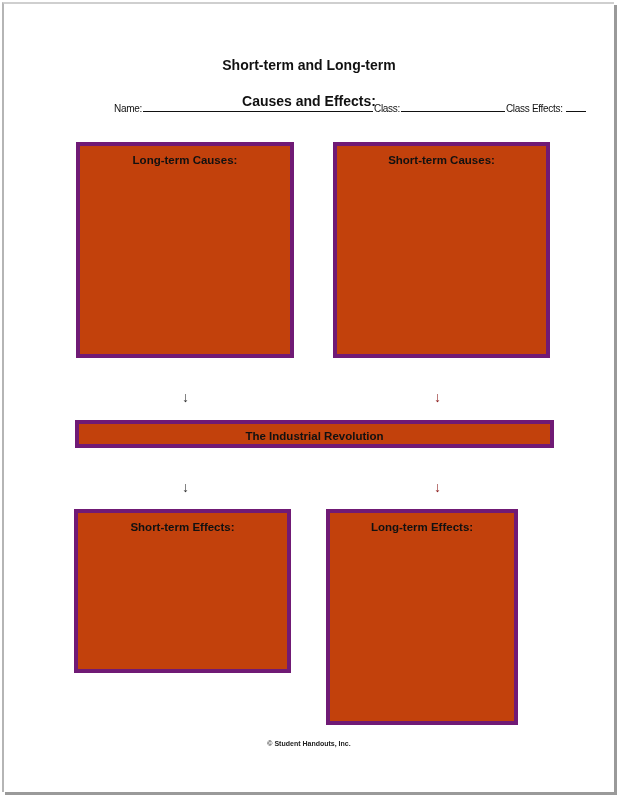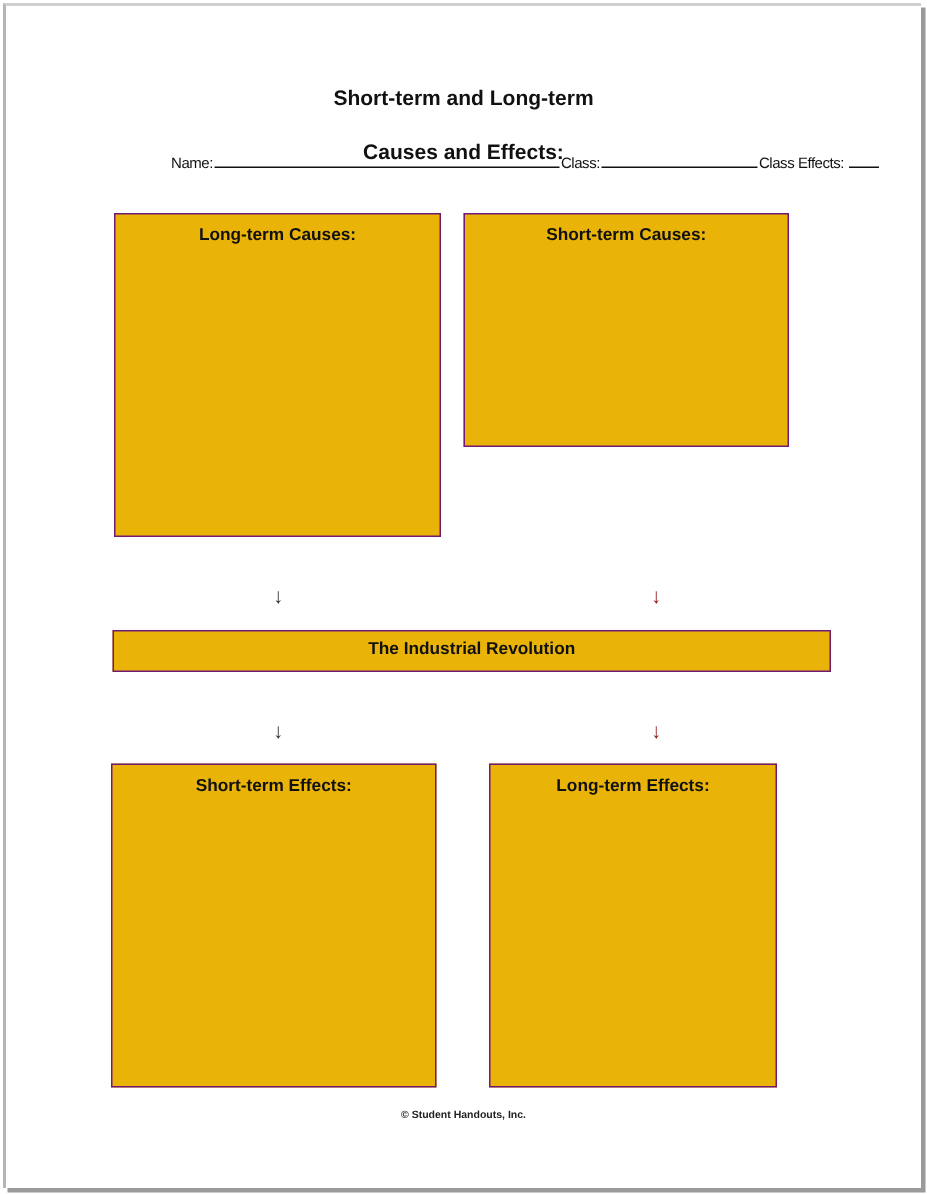--- a/index.html
+++ b/index.html
@@ -18,21 +18,21 @@
     font-weight: bold; font-size: 14px; line-height: 18px; color: #111;
   }
   .t1 { top: 52px; margin-top: 40px; }
   .t2 { top: 56px; }
   .infoline {
     position: absolute; top: 102px; left: 74px; font-size: 10px; color: #111;
     display: flex; align-items: baseline; letter-spacing: -0.3px; padding-left: 40px;
   }
   .blank { display: inline-block; border-bottom: 1px solid #111; height: 9px; margin: 0 1px; }
   .box {
-    position: absolute; border: 1px solid #701a75; box-sizing: border-box; background: #eab308;
+    position: absolute; border: 4px solid #701a75; box-sizing: border-box; background: #c2410c;
   }
   .box .label {
     display: block; text-align: center; font-weight: bold; font-size: 11.5px; color: #111;
     margin-top: 8px;
   }
   .arrow {
     position: absolute; font-size: 14px; line-height: 14px; color: #333;
   }
   .arrow.red { color: #8b1a1a; }
   .center-box .label { margin-top: 6px; }
@@ -55,35 +55,35 @@
   <span class="blank" style="width:230px"></span>
   <span>Class:</span>
   <span class="blank" style="width:104px"></span>
   <span>Class Effects:</span>
   <span class="blank" style="width:20px; margin-left:3px"></span>
 </div>
 
 <div class="box" style="left:76px; top:142px; width:218px; height:216px;">
   <span class="label">Long-term Causes:</span>
 </div>
-<div class="box" style="left:309px; top:142px; width:217px; height:156px;">
+<div class="box" style="left:333px; top:142px; width:217px; height:216px;">
   <span class="label">Short-term Causes:</span>
 </div>
 
 <span class="arrow" style="left:182px; top:390px;">↓</span>
 <span class="arrow red" style="left:434px; top:390px;">↓</span>
 
 <div class="box center-box" style="left:75px; top:420px; width:479px; height:28px;">
   <span class="label">The Industrial Revolution</span>
 </div>
 
 <span class="arrow" style="left:182px; top:480px;">↓</span>
 <span class="arrow red" style="left:434px; top:480px;">↓</span>
 
-<div class="box" style="left:74px; top:509px; width:217px; height:216px;">
+<div class="box" style="left:74px; top:509px; width:217px; height:164px;">
   <span class="label">Short-term Effects:</span>
 </div>
 <div class="box" style="left:326px; top:509px; width:192px; height:216px;">
   <span class="label">Long-term Effects:</span>
 </div>
 
 <div class="footer">
   <span>©</span>
   <span>Student Handouts, Inc.</span>
 </div>

